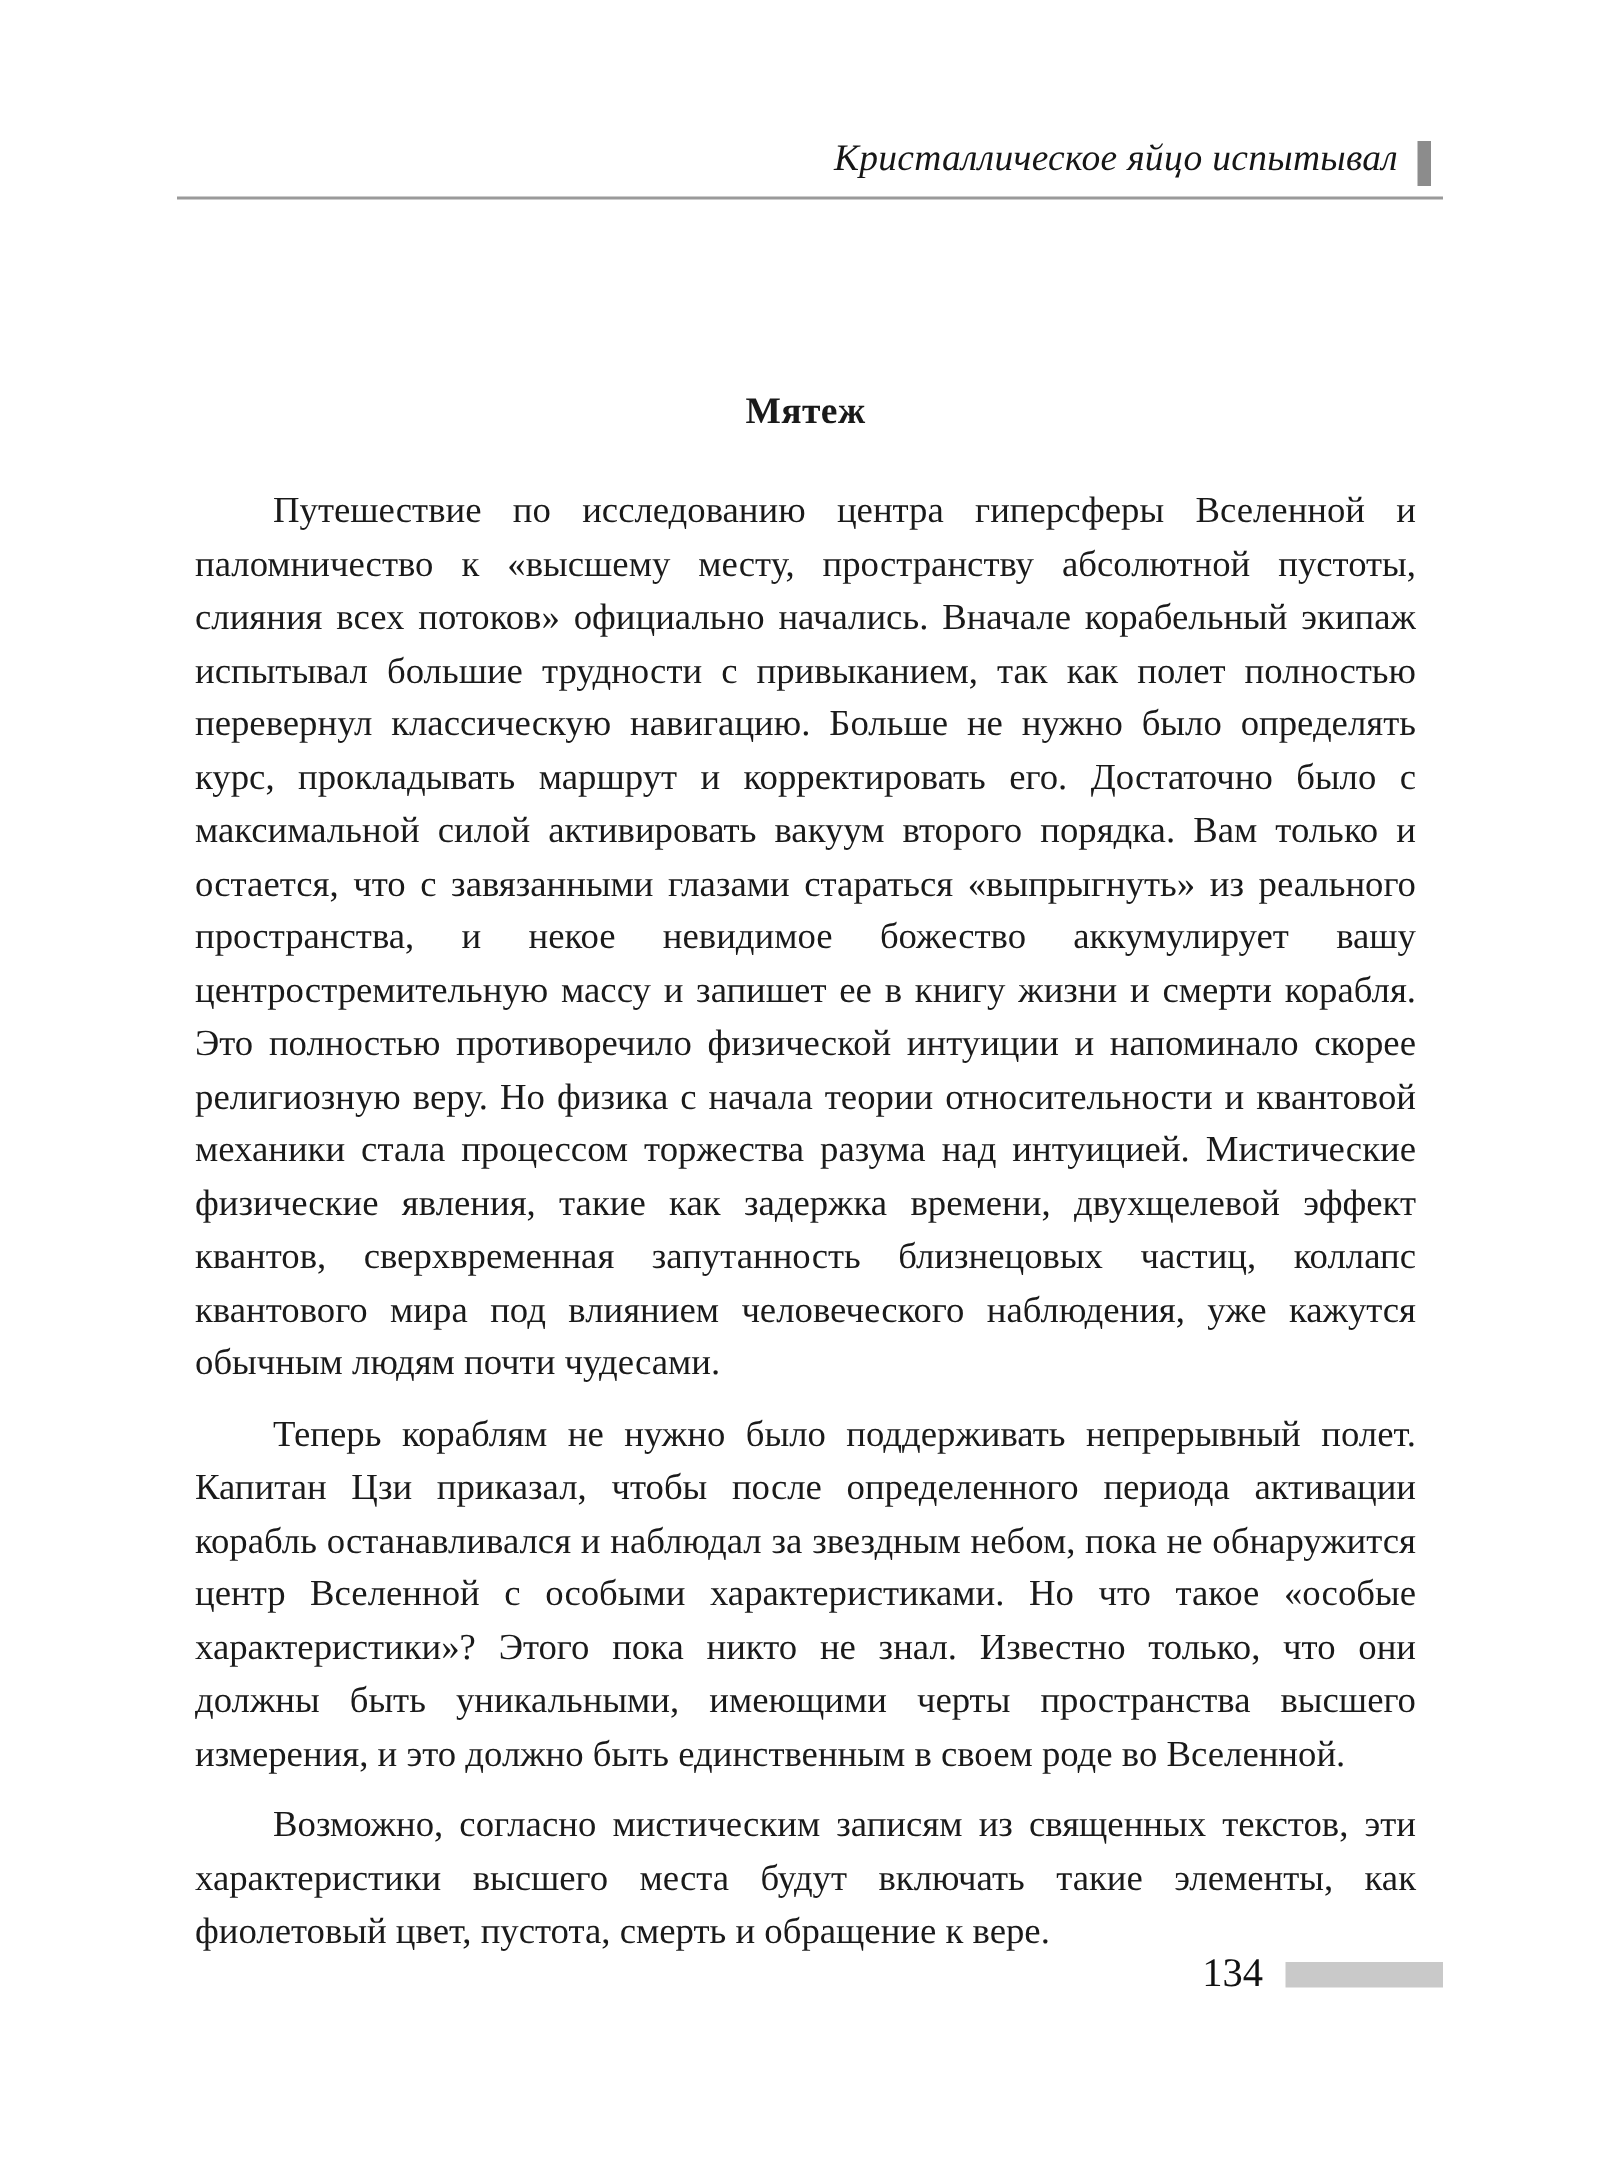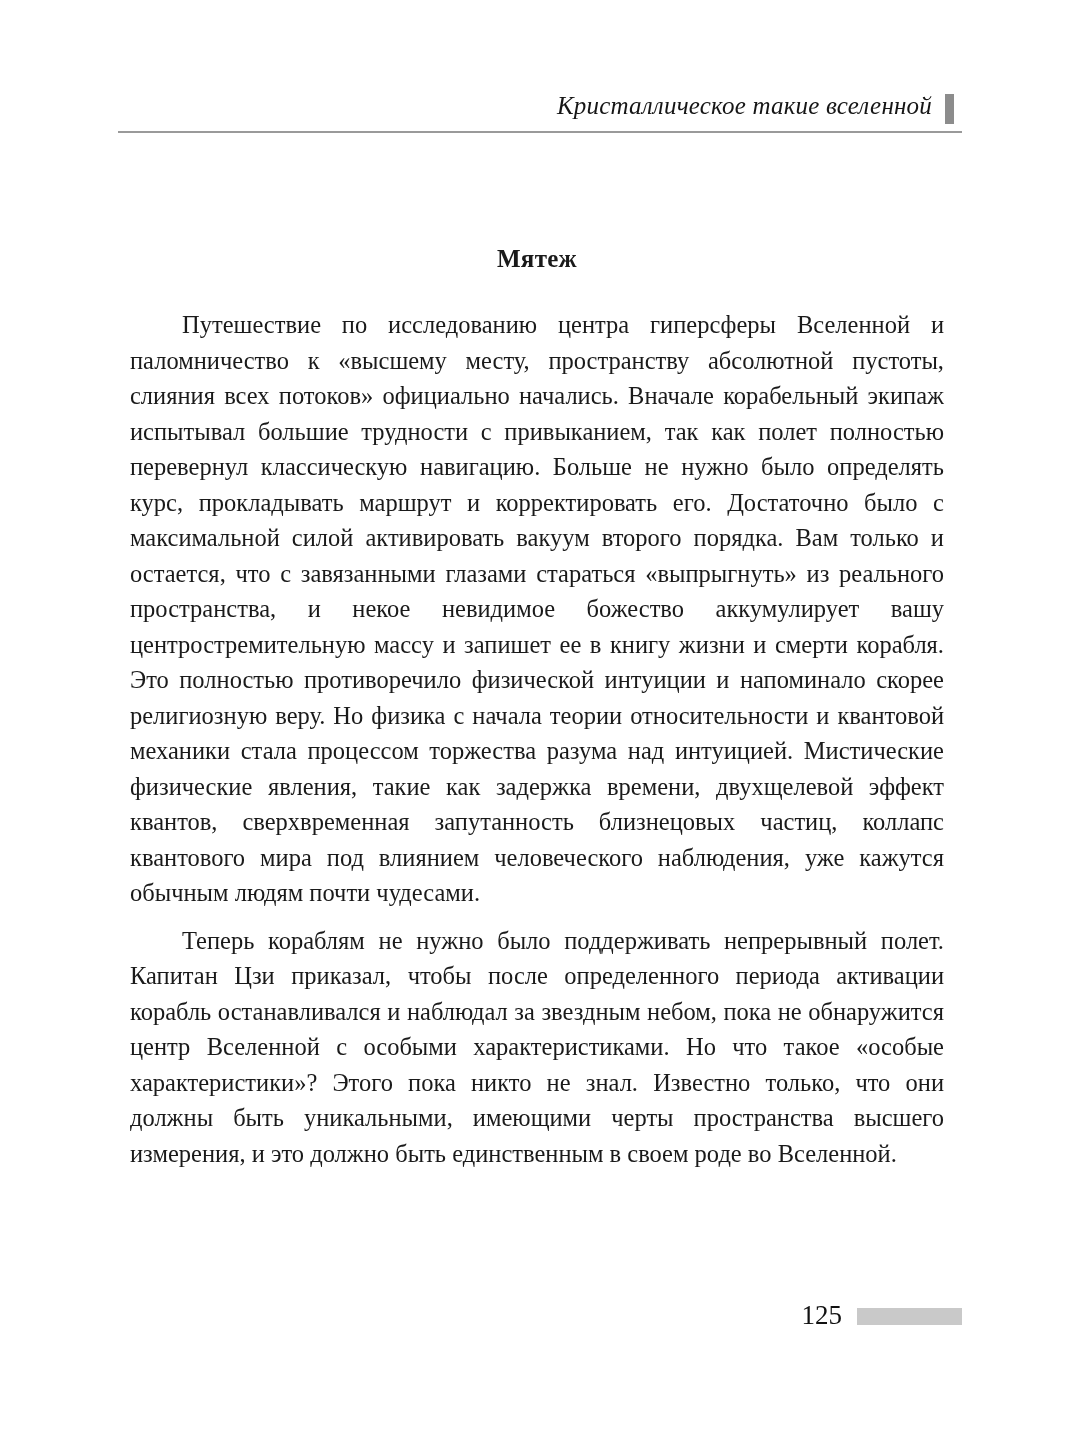--- a/index.html
+++ b/index.html
@@ -63,21 +63,21 @@
     position: absolute;
     top: 245px;
     left: 118px;
     width: 838px;
   }
 
   .section-title {
     text-align: center;
     font-weight: bold;
     font-size: 25px;
-    margin: 0 0 34px 0;
+    margin: 16px 0 34px 0;
     letter-spacing: 0.3px;
   }
 
   p.para {
     margin: 12px;
     font-size: 24.5px;
     line-height: 35.5px;
     text-align: justify;
     text-justify: inter-word;
     text-indent: 52px;
@@ -107,30 +107,31 @@
     height: 17px;
     background: #c9c9c9;
   }
 </style>
 </head>
 <body>
 
 <div class="page">
 
   <div class="header">
-    <div class="header-title">Кристаллическое такие вселенной</div>
+    <div class="header-title">Кристаллическое яйцо испытывал</div>
     <div class="header-marker"></div>
     <div class="header-rule"></div>
   </div>
 
   <div class="content">
     <h1 class="section-title">Мятеж</h1>
 
     <p class="para">Путешествие по исследованию центра гиперсферы Вселенной и паломничество к «высшему месту, пространству абсолютной пустоты, слияния всех потоков» официально начались. Вначале корабельный экипаж испытывал большие трудности с привыканием, так как полет полностью перевернул классическую навигацию. Больше не нужно было определять курс, прокладывать маршрут и корректировать его. Достаточно было с максимальной силой активировать вакуум второго порядка. Вам только и остается, что с завязанными глазами стараться «выпрыгнуть» из реального пространства, и некое невидимое божество аккумулирует вашу центростремительную массу и запишет ее в книгу жизни и смерти корабля. Это полностью противоречило физической интуиции и напоминало скорее религиозную веру. Но физика с начала теории относительности и квантовой механики стала процессом торжества разума над интуицией. Мистические физические явления, такие как задержка времени, двухщелевой эффект квантов, сверхвременная запутанность близнецовых частиц, коллапс квантового мира под влиянием человеческого наблюдения, уже кажутся обычным людям почти чудесами.</p>
     <p class="para">Теперь кораблям не нужно было поддерживать непрерывный полет. Капитан Цзи приказал, чтобы после определенного периода активации корабль останавливался и наблюдал за звездным небом, пока не обнаружится центр Вселенной с особыми характеристиками. Но что такое «особые характеристики»? Этого пока никто не знал. Известно только, что они должны быть уникальными, имеющими черты пространства высшего измерения, и это должно быть единственным в своем роде во Вселенной.</p>
+    <p class="para">Возможно, согласно мистическим записям из священных текстов, эти характеристики высшего места будут включать такие элементы, как фиолетовый цвет, пустота, смерть и обращение к вере.</p>
   </div>
 
   <div class="folio">
-    <div class="folio-number">125</div>
+    <div class="folio-number">134</div>
     <div class="folio-bar"></div>
   </div>
 
 </div>
 
 </body></html>

